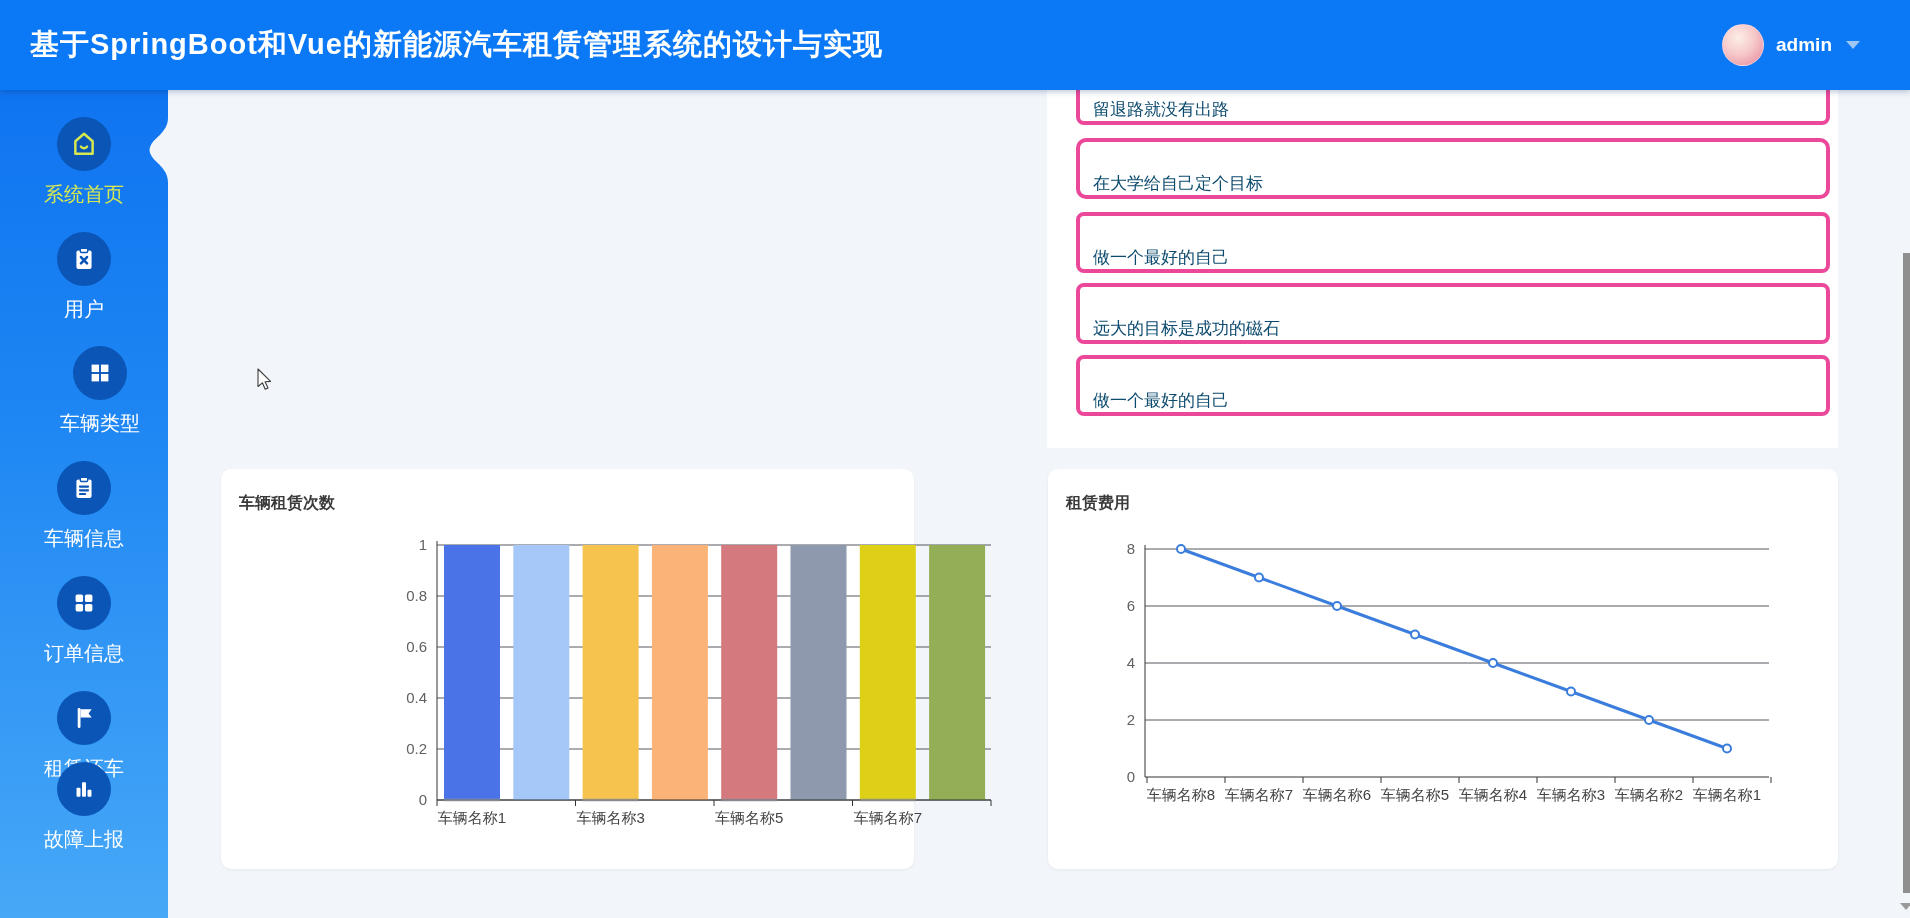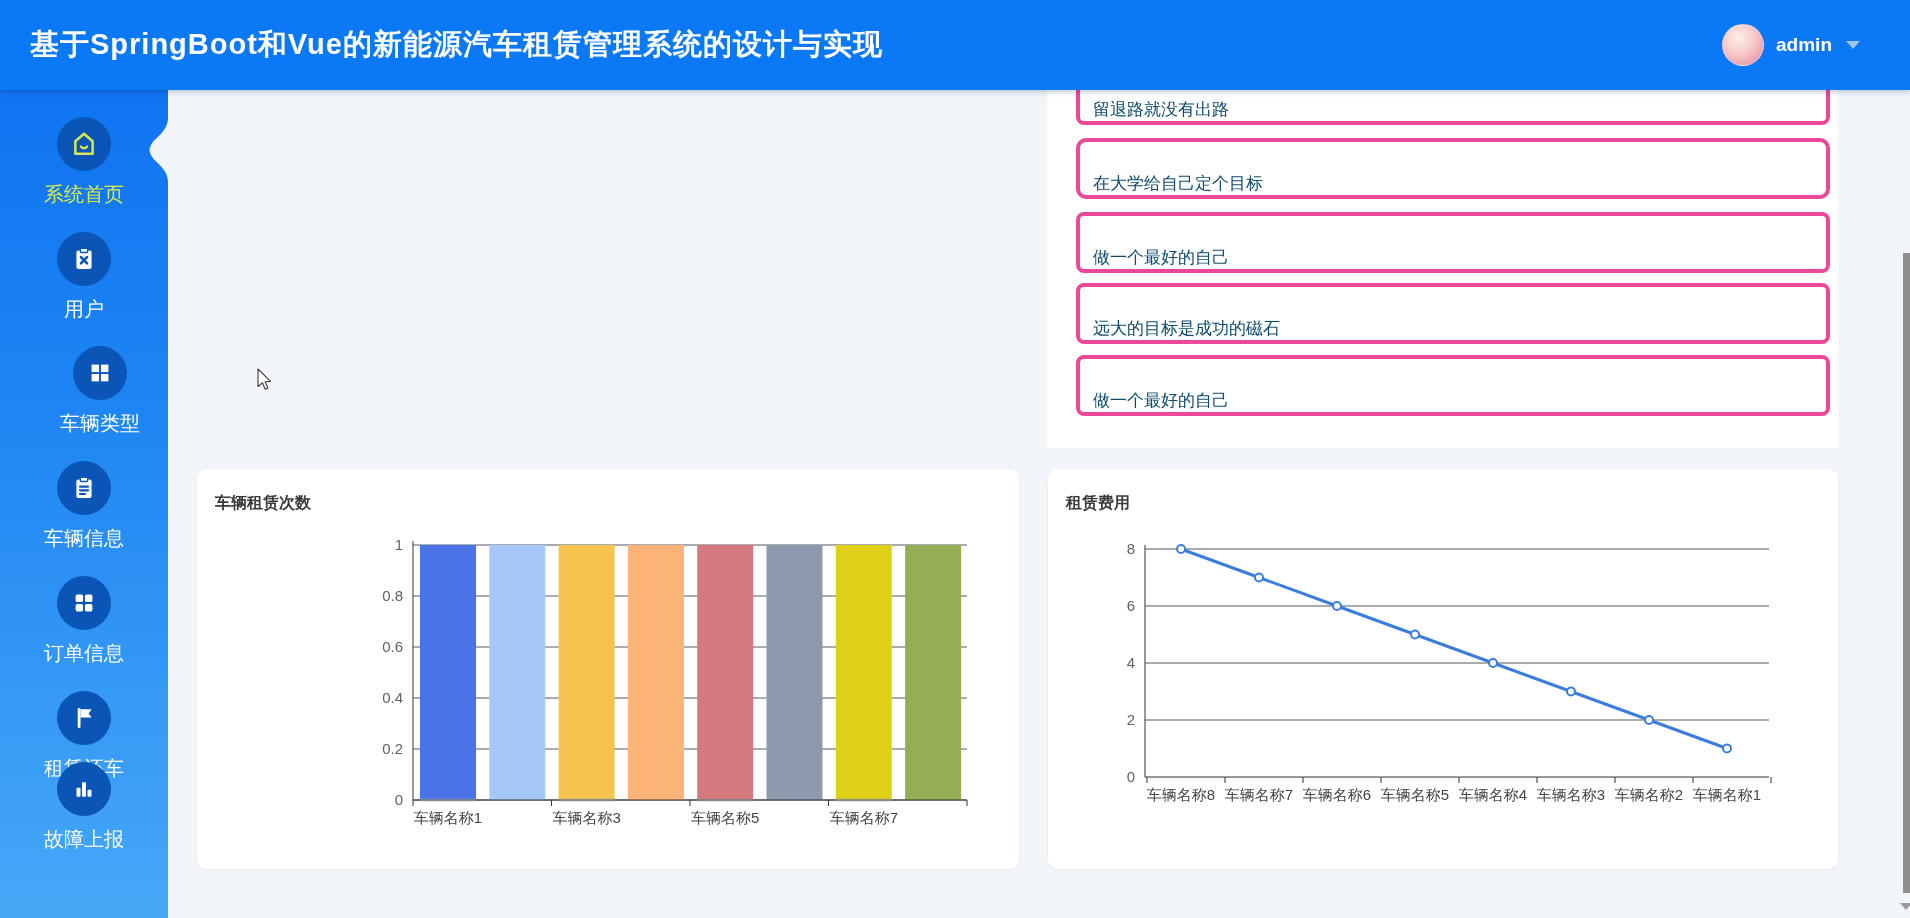--- a/index.html
+++ b/index.html
@@ -30,21 +30,21 @@
   .notch { position:absolute; left:148px; top:118px; width:20px; height:64px; z-index:6; }
 
   
   .quotes-bg { position:absolute; left:1047px; top:90px; width:791px; height:358px; background:#ffffff; z-index:1; }
   .quote-card { position:absolute; left:1076px; width:754px; height:61px; background:#fff;
                 border:4px solid #ec4899; border-radius:8px; display:flex; align-items:flex-end;
                 padding-left:13px; font-size:17px; color:#0c4a6e; z-index:2; cursor:pointer; }
 
   .chart-card { position:absolute; top:469px; height:400px; background:#fff; border-radius:10px;
                 box-shadow:0 1px 3px rgba(0,0,0,.06); z-index:2; }
-  #bar-card { left:197px; width:822px; }
+  #bar-card { left:221px; width:693px; }
   #line-card { left:1048px; width:790px; }
   .chart-title { position:absolute; left:18px; top:24px; font-size:16px; font-weight:bold; color:#3a3a3a; }
   .chart-card svg.plot { position:absolute; left:0; top:0; }
 
   
   .scroll-thumb { position:absolute; left:1903px; top:253px; width:7px; height:640px; background:#8f8f8f; z-index:20; }
   .scroll-arrow { position:absolute; left:1900px; top:903px; width:0; height:0; z-index:20;
                   border-left:6px solid transparent; border-right:6px solid transparent; border-top:7px solid #9a9a9a; }
 
   .mouse-cursor { position:absolute; left:256px; top:368px; z-index:50; pointer-events:none; }

